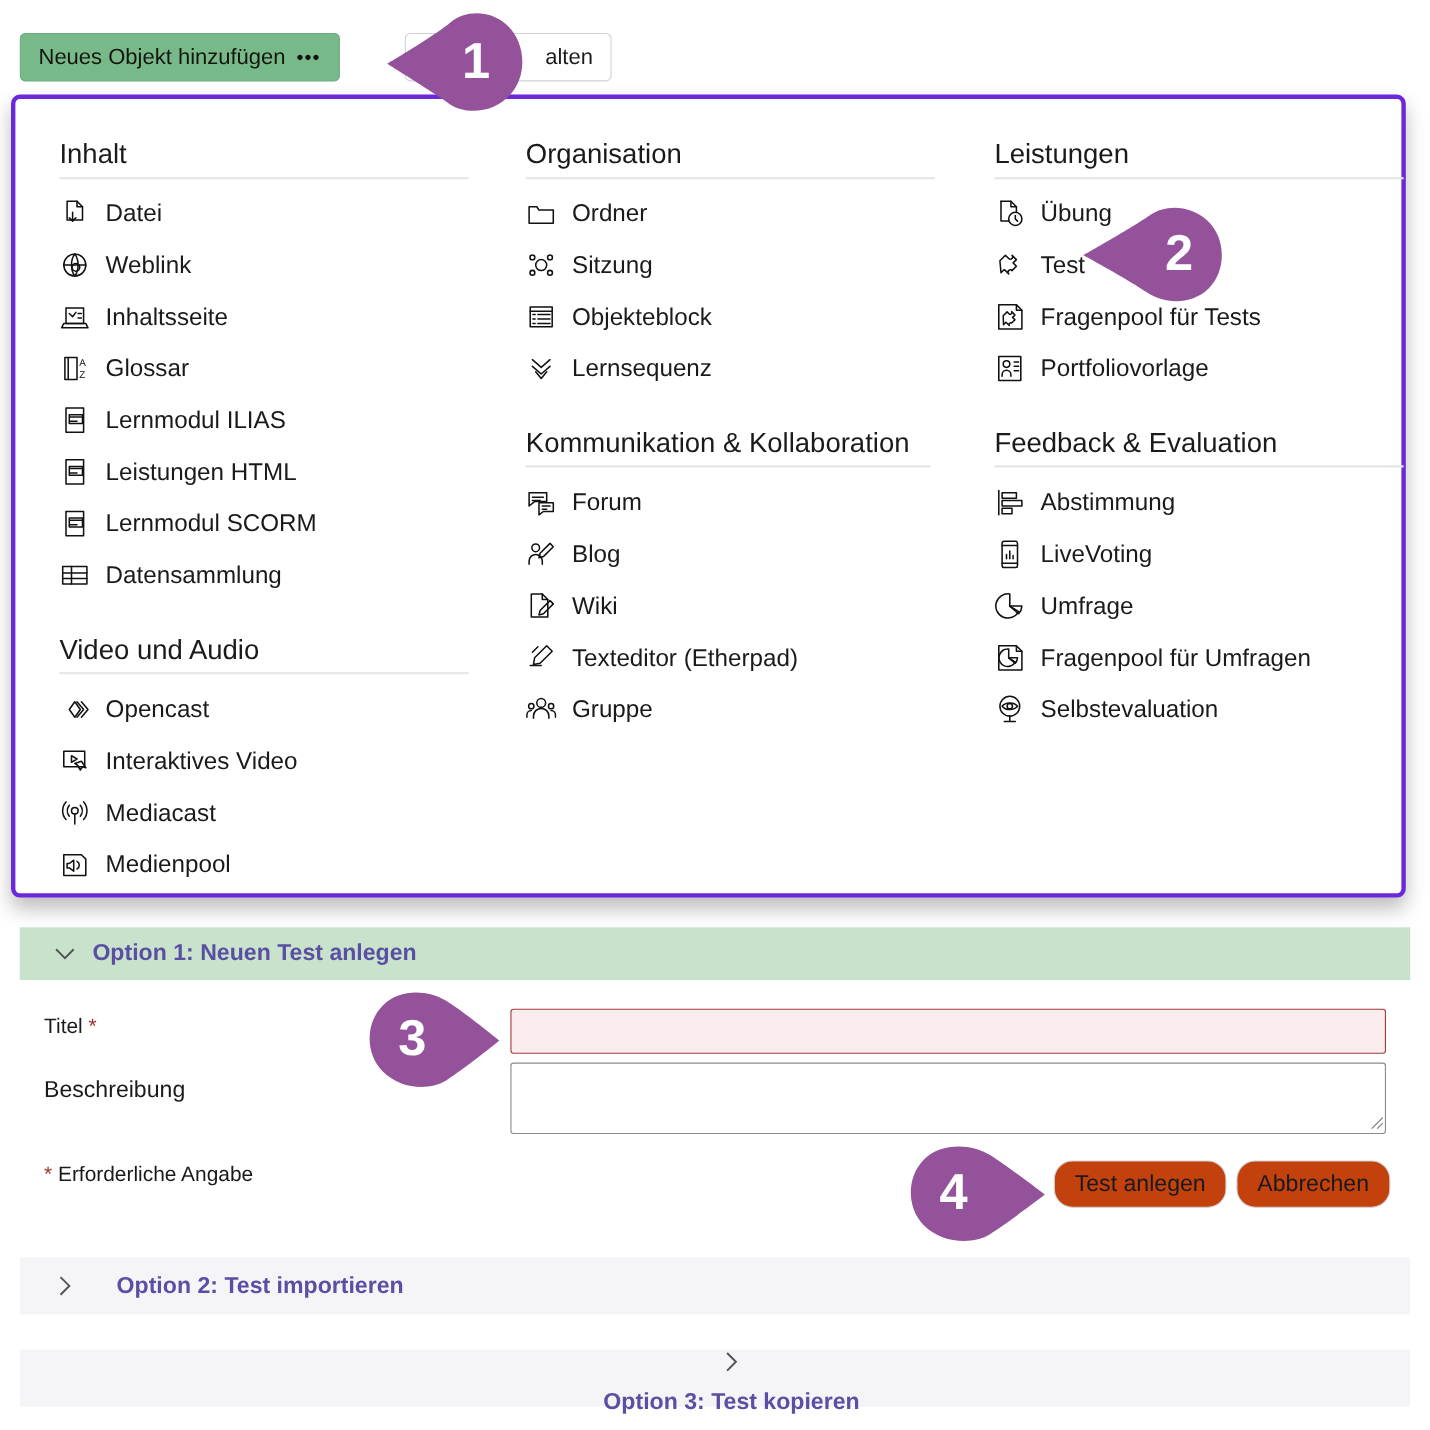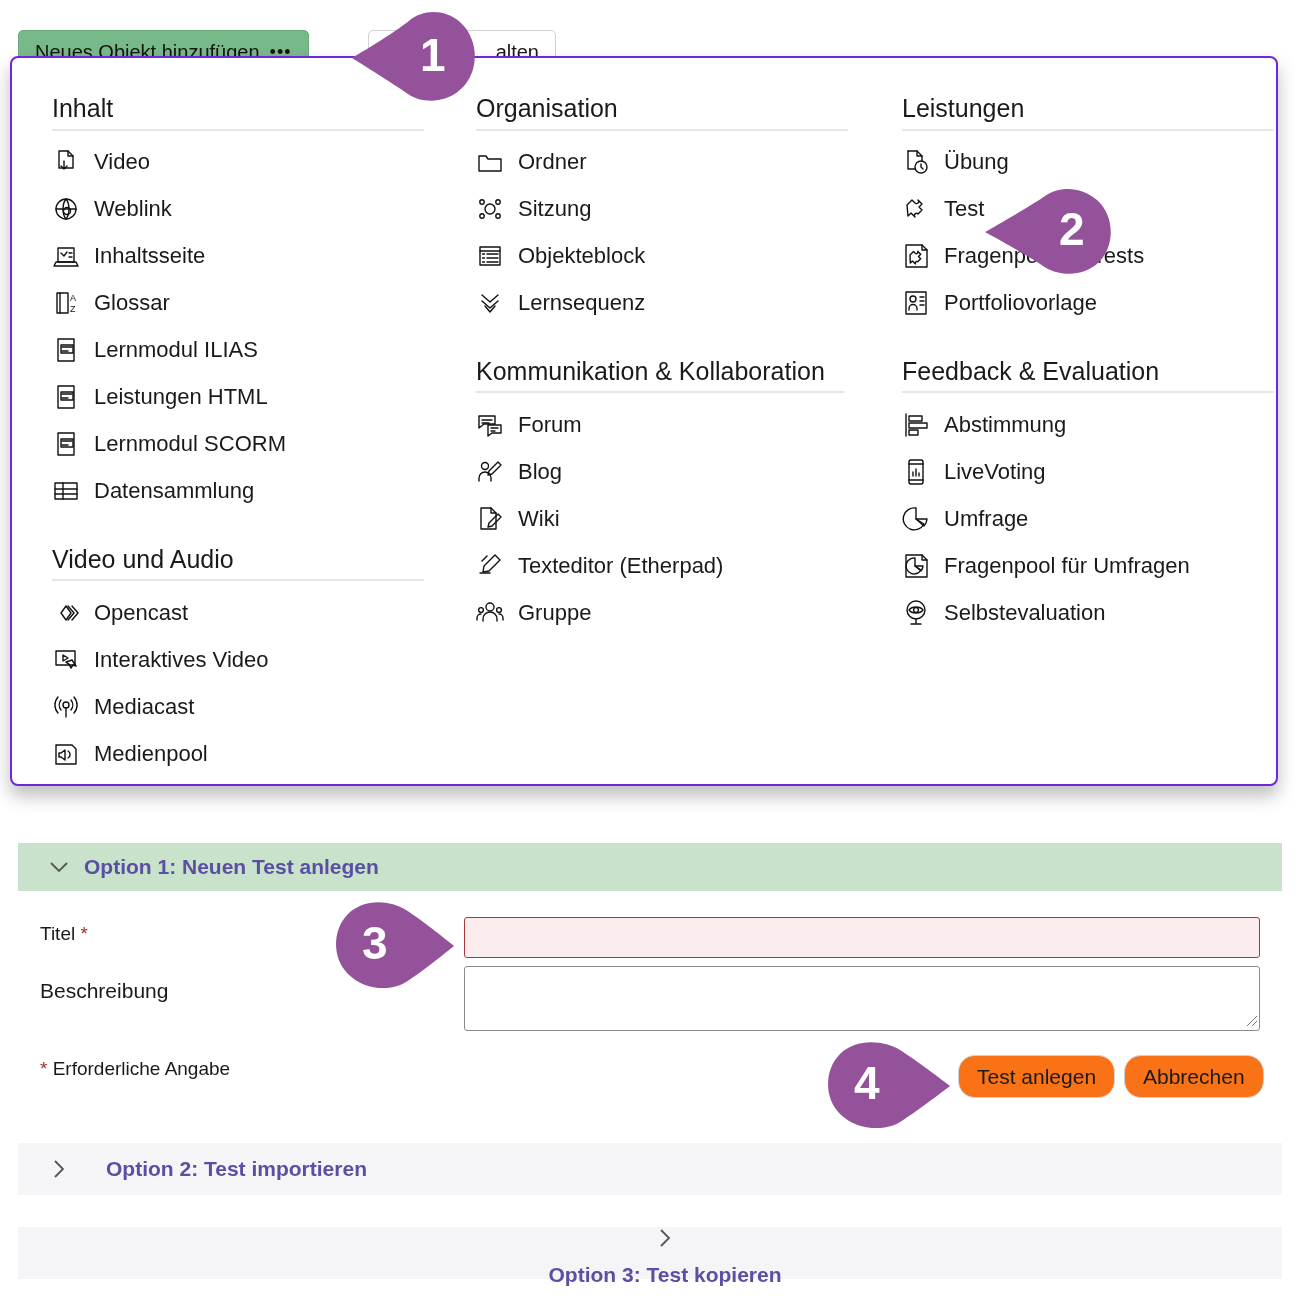--- a/index.html
+++ b/index.html
@@ -34,24 +34,24 @@
     padding-right: 16px;
     background: #ffffff;
     border: 1px solid #d2d2d6;
     border-radius: 5px;
     font-size: 20px; color: #1a1a1a;
     cursor: pointer;
   }
 
   
   .dropdown {
-    position: absolute; left: 10px; top: 56px;
+    position: absolute; left: 10px; top: 86px;
     width: 1268px; height: 730px;
     background: #ffffff;
-    border: 2px solid #6d28d9;
+    border: 4px solid #6d28d9;
     border-radius: 8px;
     box-shadow: 0 10px 18px rgba(0,0,0,0.26);
   }
   .cols { position: absolute; left: 0; top: 0; width: 100%; height: 100%; }
   .col { position: absolute; top: 36px; width: 372px; }
   .col-1 { left: 40px; }
   .col-2 { left: 464px; }
   .col-3 { left: 890px; }
 
   .group-title {
@@ -121,21 +121,21 @@
     width: 14px; height: 14px; pointer-events: none;
   }
   .required-note {
     position: absolute; left: 22px; top: 167px;
     font-size: 19px; color: #1a1a1a;
   }
   .btn {
     position: absolute; top: 164px;
     height: 43px; padding: 0 18px;
     display: flex; align-items: center; justify-content: center;
-    background: #f97316; border: 1px solid #d2d2d6; border-radius: 17px;
+    background: #c2410c; border: 1px solid #d2d2d6; border-radius: 17px;
     font-size: 21px; color: #1a1a1a; cursor: pointer;
     white-space: nowrap;
   }
   .btn-create { left: 940px; }
   .btn-cancel { left: 1106px; }
 
   .panel-opt {
     position: absolute; left: 18px;
     width: 1264px; height: 52px;
     background: #f5f4f7;
@@ -186,21 +186,21 @@
         <div class="col col-1">
           <div class="group-title">Inhalt</div>
           <div class="item">
             <span class="ic">
               <svg viewBox="0 0 28 28">
                 <path d="M7 3 h9 l5 5 v12 h-14 z" fill="none" stroke="#111" stroke-width="1.4" stroke-linecap="round" stroke-linejoin="round"></path>
                 <path d="M16 3 v5 h5" fill="none" stroke="#111" stroke-width="1.4" stroke-linecap="round" stroke-linejoin="round"></path>
                 <path d="M12 13 v8 M9 18 l3 3 3-3" fill="none" stroke="#111" stroke-width="1.4" stroke-linecap="round" stroke-linejoin="round"></path>
               </svg>
             </span>
-            <span>Video</span>
+            <span>Datei</span>
           </div>
           <div class="item">
             <span class="ic">
               <svg viewBox="0 0 28 28">
                 <circle cx="14" cy="14" r="10" fill="none" stroke="#111" stroke-width="1.4" stroke-linecap="round" stroke-linejoin="round"></circle>
                 <path d="M4 14 h20 M14 4 c4 5 4 15 0 20 c-4-5-4-15 0-20" fill="none" stroke="#111" stroke-width="1.4" stroke-linecap="round" stroke-linejoin="round"></path>
                 <circle cx="15" cy="16" r="3.5" fill="none" stroke="#111" stroke-width="1.4" stroke-linecap="round" stroke-linejoin="round"></circle>
               </svg>
             </span>
             <span>Weblink</span>

